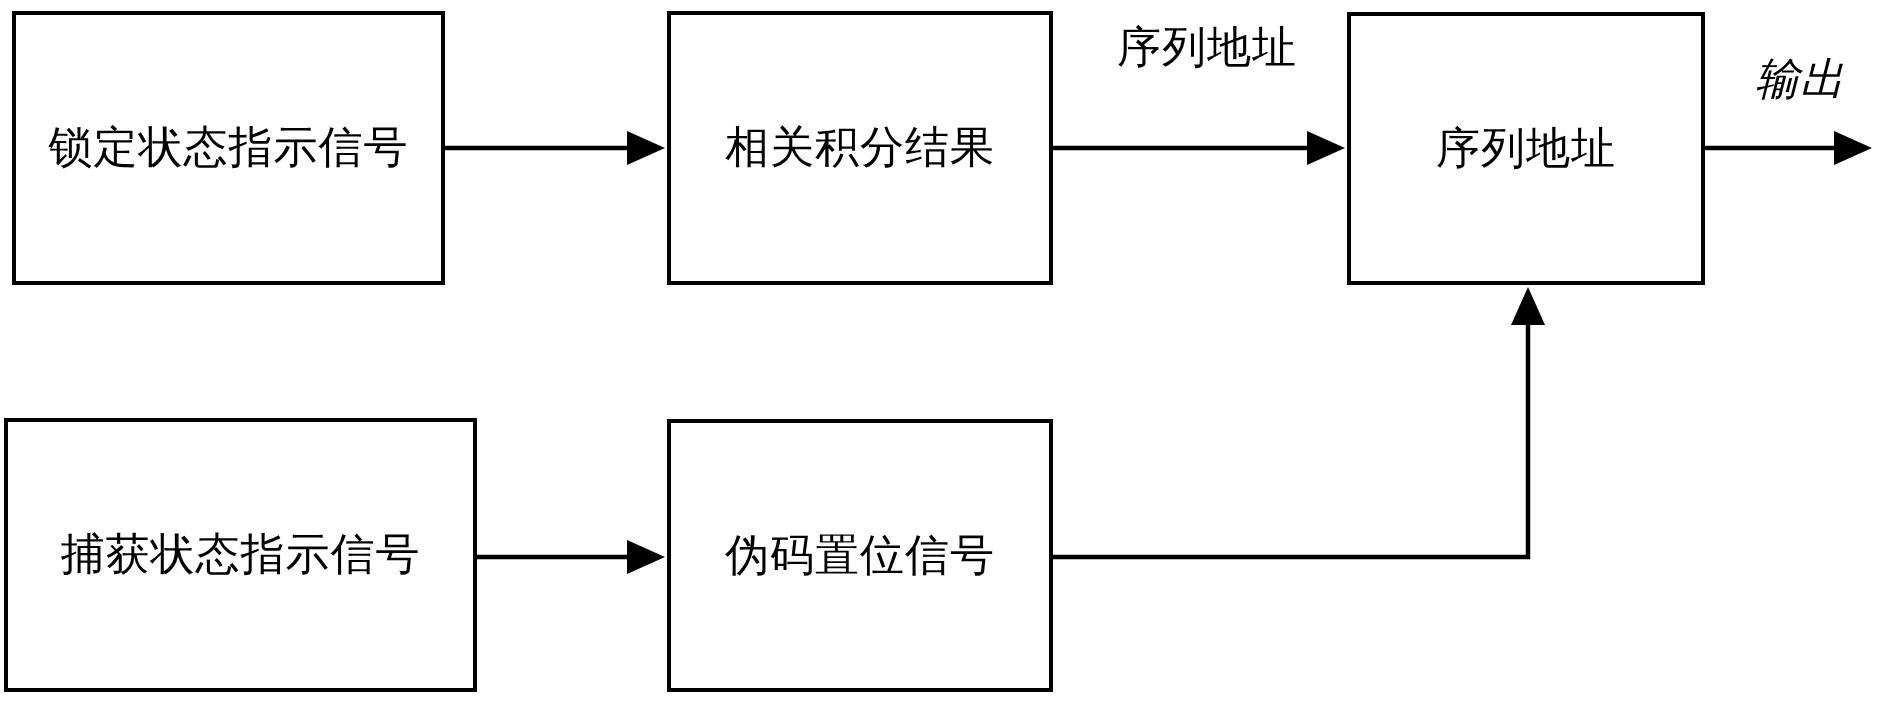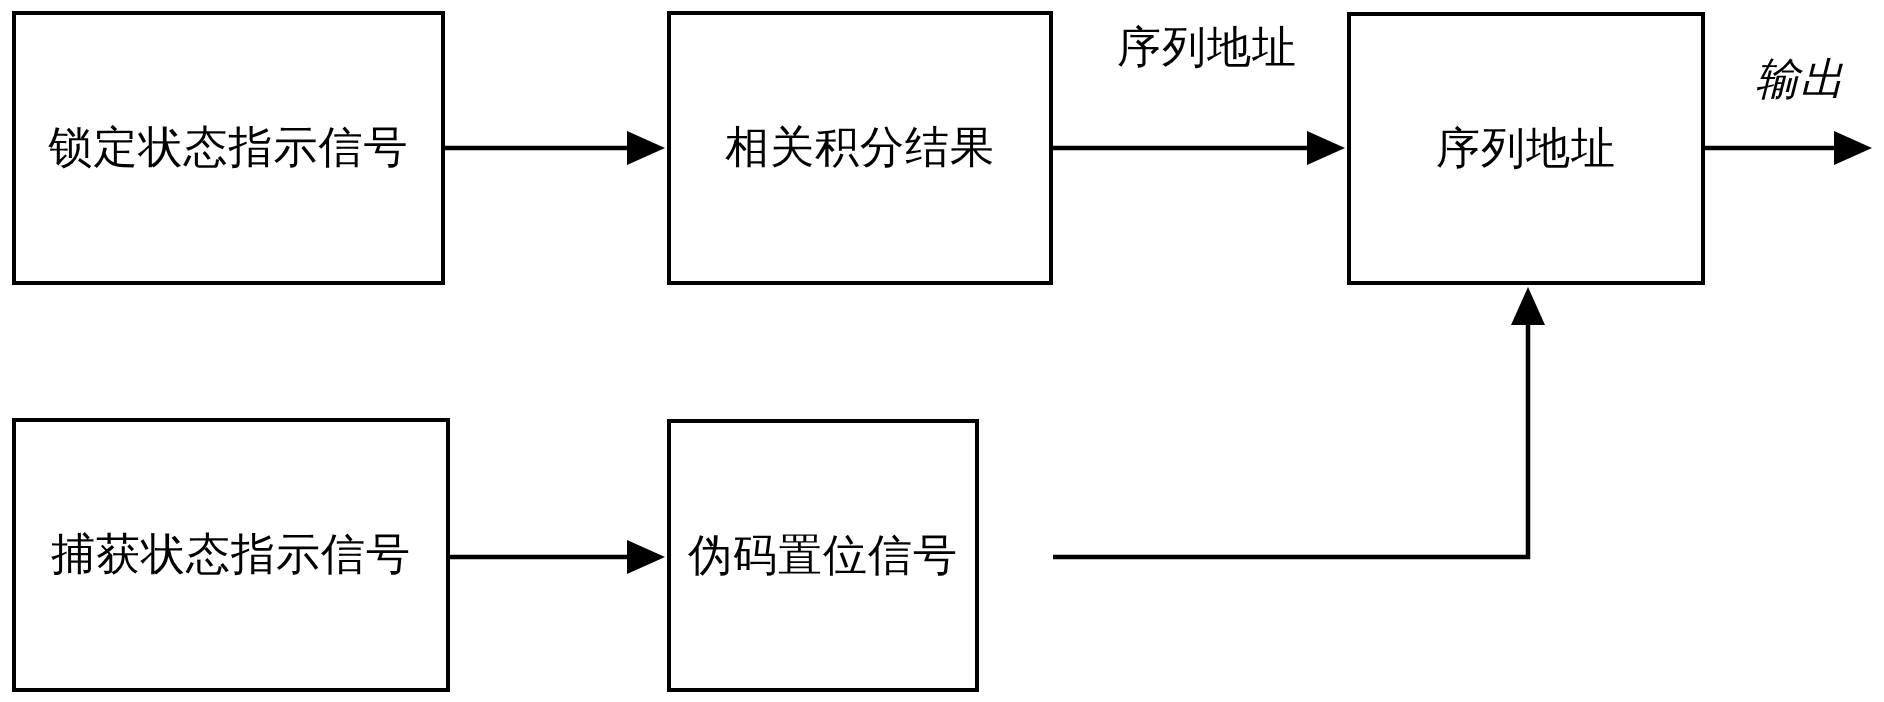--- a/index.html
+++ b/index.html
@@ -30,22 +30,22 @@
     text-align: center;
     color: #000000;
     font-size: 44px;
     line-height: 72px;
     letter-spacing: 1px;
     box-sizing: border-box;
   }
   .box-lock    { left: 12px;   top: 11px;  width: 433px; height: 274px; }
   .box-corr    { left: 667px;  top: 11px;  width: 386px; height: 274px; font-family: Liberation Serif, serif; }
   .box-current { left: 1347px; top: 12px;  width: 358px; height: 273px; }
-  .box-acq     { left: 12px;   top: 418px; width: 438px; height: 274px; }
-  .box-set     { left: 667px;  top: 419px; width: 312px; height: 273px; }
+  .box-acq     { left: 4px;   top: 418px; width: 473px; height: 274px; }
+  .box-set     { left: 667px;  top: 419px; width: 386px; height: 273px; }
   .wire-label {
     position: absolute;
     color: #000000;
     font-size: 44px;
     line-height: 63px;
     letter-spacing: 1px;
     text-align: center;
     white-space: nowrap;
   }
   .label-seq-addr { left: 1050px; top: 16px; width: 314px; }

